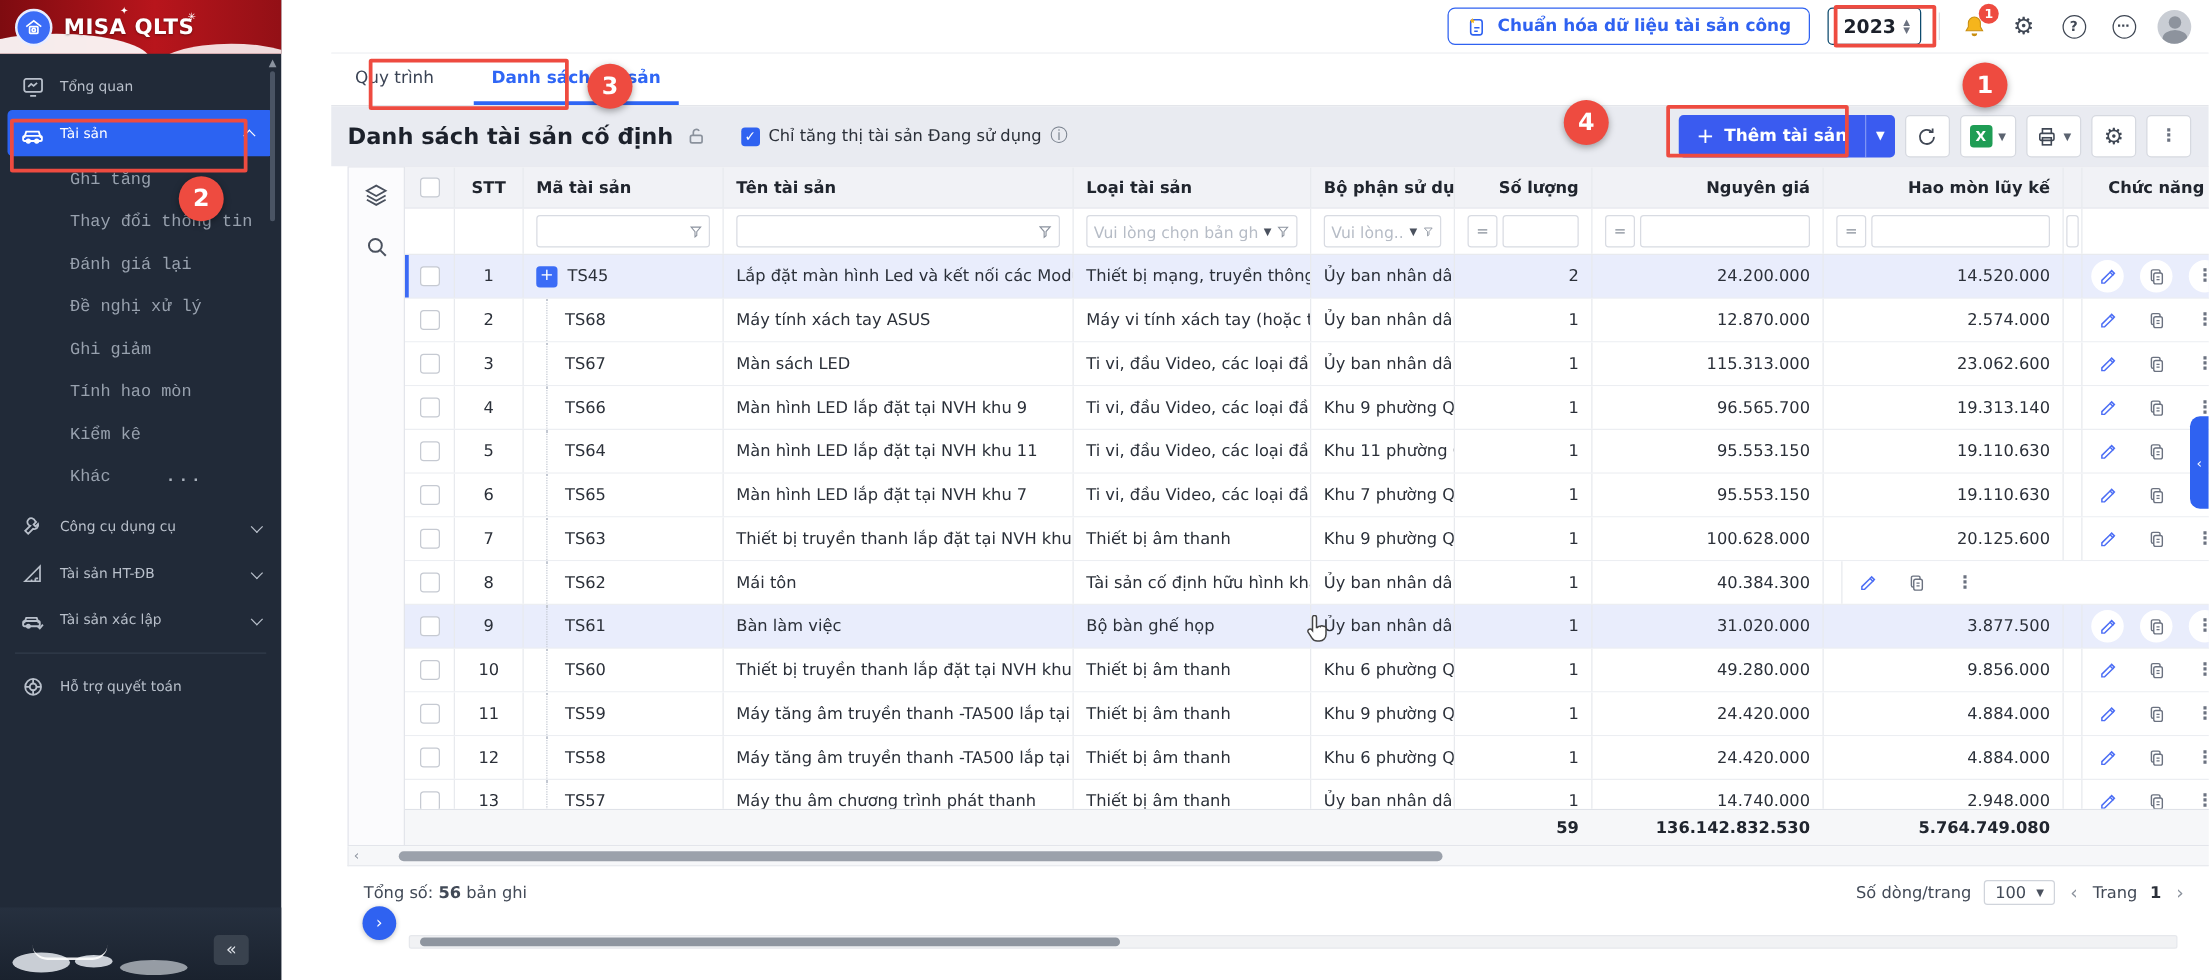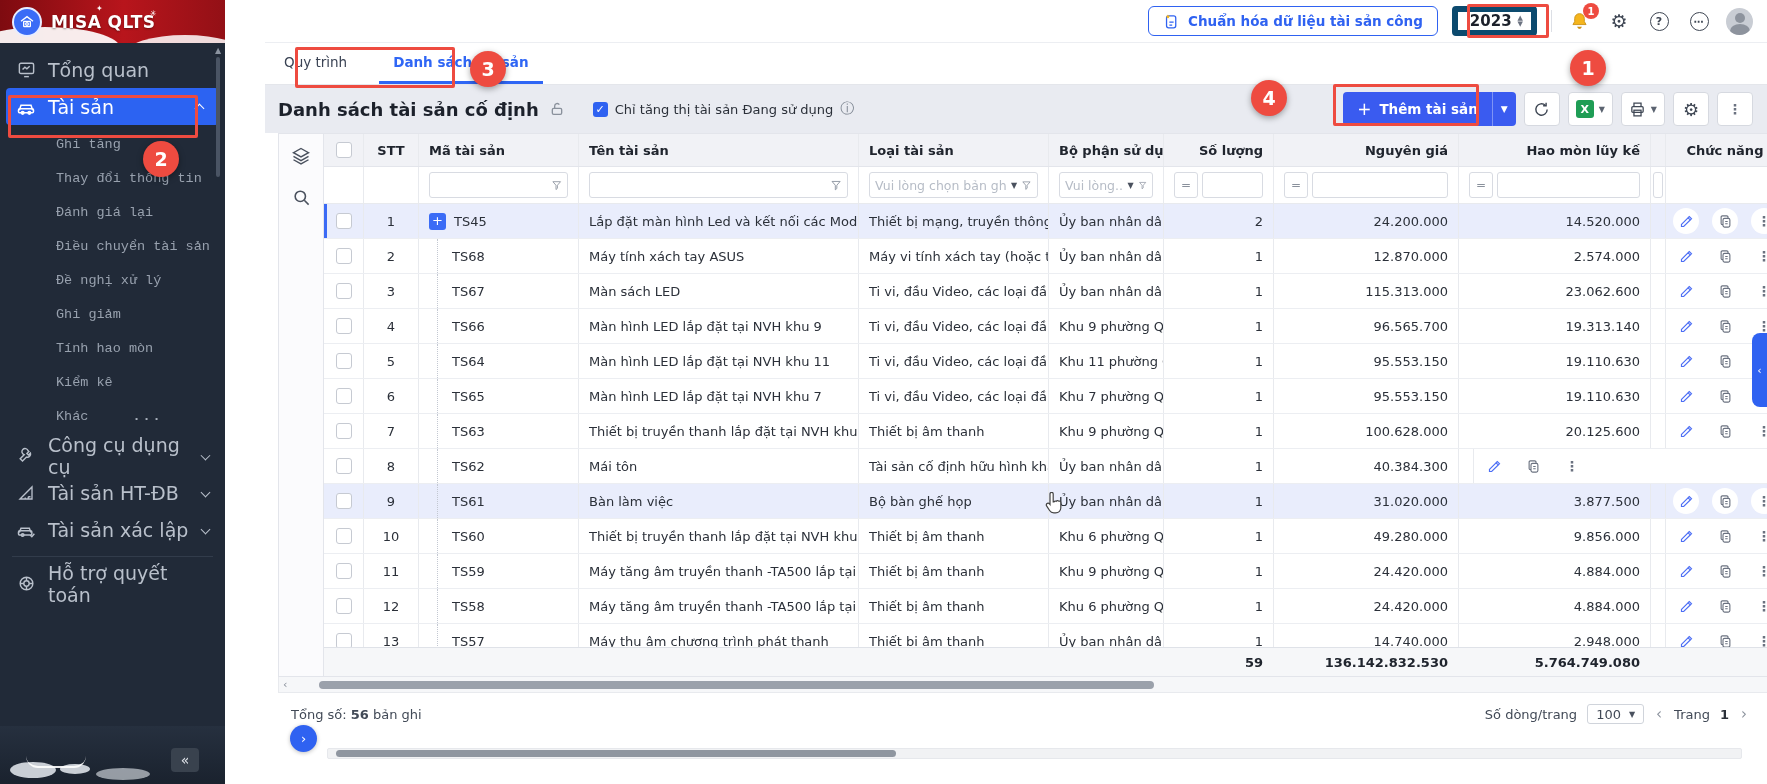--- a/index.html
+++ b/index.html
@@ -14,21 +14,21 @@
 6); display:flex; align-items:center; padding-left:12px; overflow:hidden; }
   .logo { background:linear-gradient(90deg,#7e0b10,#b8151c 55%,#931016); }
   .logo .snow1,.logo .snow2 { position:absolute; background:#fff; border-radius:50%; opacity:.92; }
   .logo .snow1 { left:-30px; bottom:-26px; width:150px; height:42px; }
   .logo .snow2 { right:-20px; bottom:-30px; width:120px; height:38px; opacity:.85; }
   .logo-badge { position:relative; z-index:2; width:30px; height:30px; border-radius:50%; background:#3b6cf6; border:2px solid #e8edff; display:flex; align-items:center; justify-content:center; }
   .logo-text { position:relative; z-index:2; color:#fff; font-weight:bold; font-size:17px; margin-left:9px; letter-spacing:.4px; text-shadow:0 1px 2px rgba(0,0,0,.4); }
   .dotstar { position:absolute; color:#fff; font-size:8px; z-index:2; }
 
   .menu { padding-top:8px; }
-  .mi { display:flex; align-items:center; height:37px; padding:0 12px 0 16px; cursor:pointer; font-size:19px; }
+  .mi { display:flex; align-items:center; height:37px; padding:0 12px 0 16px; cursor:pointer; font-size:11px; }
   .mi .ic { width:20px; height:20px; margin-right:12px; flex:none; display:flex; align-items:center; justify-content:center; }
   .mi.active { background:#2c63f2; color:#fff; border-radius:4px; margin:0 6px; padding-left:10px; }
   .mi .grow { flex:1; }
   .chev { width:7px; height:7px; border-right:1.8px solid currentColor; border-bottom:1.8px solid currentColor; transform:rotate(45deg); margin-right:4px; }
   .chev.up { transform:rotate(-135deg); margin-top:4px; }
   .submenu { padding:2px 0 4px 0;font-family:Liberation Mono, monospace; }
   .smi { height:34px; display:flex; align-items:center; padding-left:56px; color:#98a1ae; font-size:13.5px; cursor:pointer; }
   .smi .more-dots { margin-left:44px; letter-spacing:2px; color:#aab2bd; font-weight:bold; }
   .menu .divider { height:1px; background:#323c4b; margin:8px 12px; }
   .side-scroll { position:absolute; top:46px; right:1px; width:12px; height:560px; z-index:3; }
@@ -40,21 +40,21 @@
   .xmas .b2 { left:60px; bottom:10px; width:30px; height:10px; }
   .xmas .b3 { left:96px; bottom:4px; width:54px; height:12px; opacity:.6; }
   .xmas .sleigh { position:absolute; left:26px; bottom:16px; width:60px; height:14px; border-bottom:2px solid #fff; border-radius:0 0 12px 12px; opacity:.9; }
   .collapse-box { position:absolute; right:26px; bottom:12px; width:28px; height:24px; background:#39424e; border-radius:4px; color:#dfe3e9; display:flex; align-items:center; justify-content:center; font-size:14px; cursor:pointer; }
 
   
   main { flex:1; height:784px; display:flex; flex-direction:column; background:#fff; min-width:0;padding-left:40px; }
 
   .topbar { height:43px; flex:none; display:flex; align-items:center; justify-content:flex-end; padding-right:14px; border-bottom:1px solid #eceef2; gap:14px; }
   .normalize { display:flex; align-items:center; gap:8px; height:30px; padding:0 14px; border:1px solid #2f62f1; border-radius:6px; background:#fff; color:#2f62f1; font-weight:bold; font-size:13.5px; cursor:pointer; font-family:inherit; }
-  .yearbox { display:flex; align-items:center; gap:6px; height:30px; padding:0 8px 0 12px; border:6px solid #0c4a6e; border-radius:4px; background:#fff; font-weight:bold; font-size:15px; color:#1c212b; cursor:pointer; }
+  .yearbox { display:flex; align-items:center; gap:6px; height:30px; padding:0 8px 0 12px; border:1px solid #0c4a6e; border-radius:4px; background:#fff; font-weight:bold; font-size:15px; color:#1c212b; cursor:pointer; }
   .spin { display:flex; flex-direction:column; line-height:6px; font-size:7px; color:#6b7280; }
   .vdiv { width:1px; height:22px; background:#dcdfe5; }
   .icnbtn { position:relative; width:26px; height:26px; display:flex; align-items:center; justify-content:center; color:#3f4754; cursor:pointer; }
   .badge { position:absolute; top:-5px; right:-7px; min-width:16px; height:16px; border-radius:8px; background:#ee4b40; color:#fff; font-size:10px; font-weight:bold; display:flex; align-items:center; justify-content:center; padding:0 3px; }
   .circ { width:19px; height:19px; border:1.6px solid #3f4754; border-radius:50%; display:flex; align-items:center; justify-content:center; font-size:11px; font-weight:bold; }
   .avatar { width:27px; height:27px; border-radius:50%; background:#c9cdd4; position:relative; overflow:hidden; }
   .avatar::before { content:""; position:absolute; top:5px; left:8.5px; width:10px; height:10px; border-radius:50%; background:#8d939d; }
   .avatar::after { content:""; position:absolute; top:16px; left:3.5px; width:20px; height:14px; border-radius:50%; background:#8d939d; }
 
   .tabsrow { height:42px; flex:none; display:flex; align-items:stretch; padding-left:13px; border-bottom:1px solid #e4e6eb; background:#fff; }
@@ -192,23 +192,20 @@
       </div>
       <div class="submenu" id="submenu">
           <div class="smi">
             <span>Ghi tăng</span>
           </div>
           <div class="smi">
             <span>Thay đổi thông tin</span>
           </div>
           <div class="smi">
             <span>Đánh giá lại</span>
-          </div>
-          <div class="smi">
-            <span>Điều chuyển tài sản</span>
           </div>
           <div class="smi">
             <span>Đề nghị xử lý</span>
           </div>
           <div class="smi">
             <span>Ghi giảm</span>
           </div>
           <div class="smi">
             <span>Tính hao mòn</span>
           </div>

